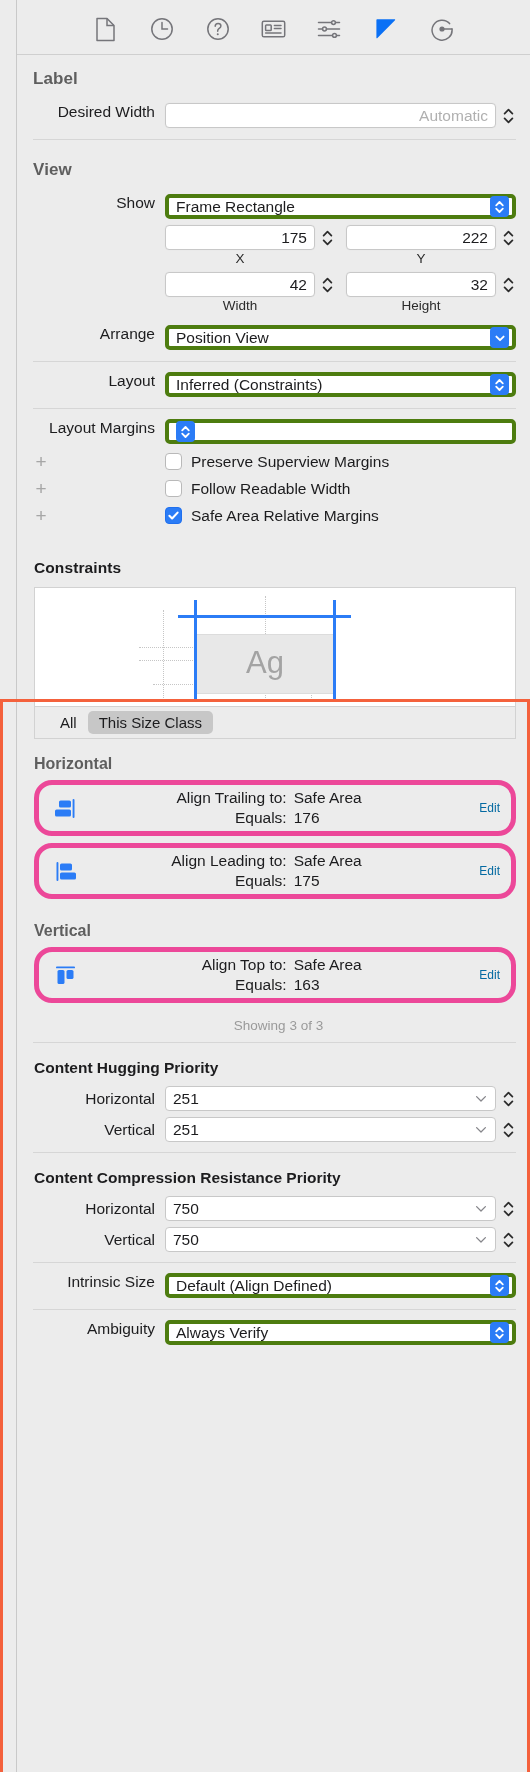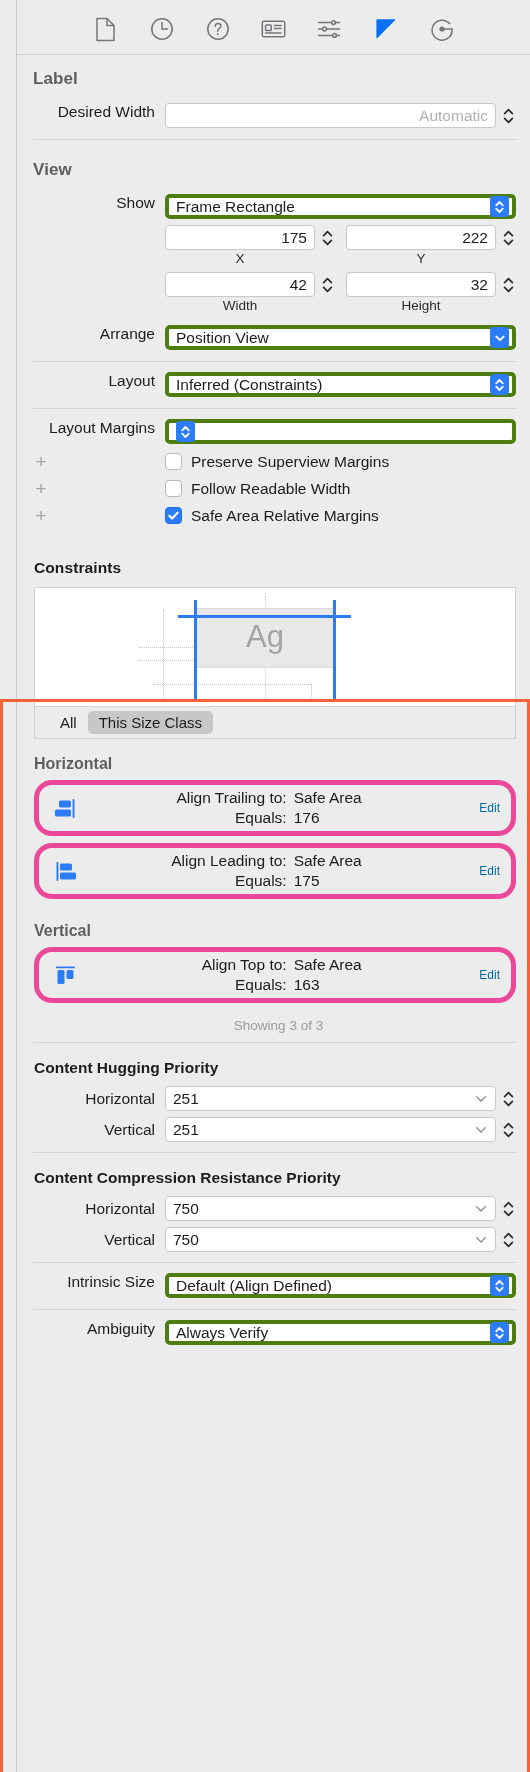--- a/index.html
+++ b/index.html
@@ -124,21 +124,21 @@
     border: 3px solid #f4613c; border-bottom: none; pointer-events: none;
     z-index: 5;
   }
 
   
   .constraints-box {
     margin: 4px 14px 0 17px; height: 120px; background: #fff;
     border: 1px solid #d2d2d2; position: relative; overflow: hidden;
   }
   .cd-rect {
-    position: absolute; left: 160px; top: 20px; width: 140px; height: 60px;
+    position: absolute; left: 160px; top: 46px; width: 140px; height: 60px;
     background: #e8e8e8; border: 1px solid #dcdcdc;
     display: flex; align-items: center; justify-content: center;
   }
   .cd-ag { font-size: 31px; color: #a3a3a3; line-height: 1; padding-bottom: 3px; }
   .bline { position: absolute; background: #2b7cf6; }
   .dot-v { position: absolute; width: 0; border-left: 1px dotted #c6c6c6; }
   .dot-h { position: absolute; height: 0; border-top: 1px dotted #c6c6c6; }
 
   
   .seg-bar {

